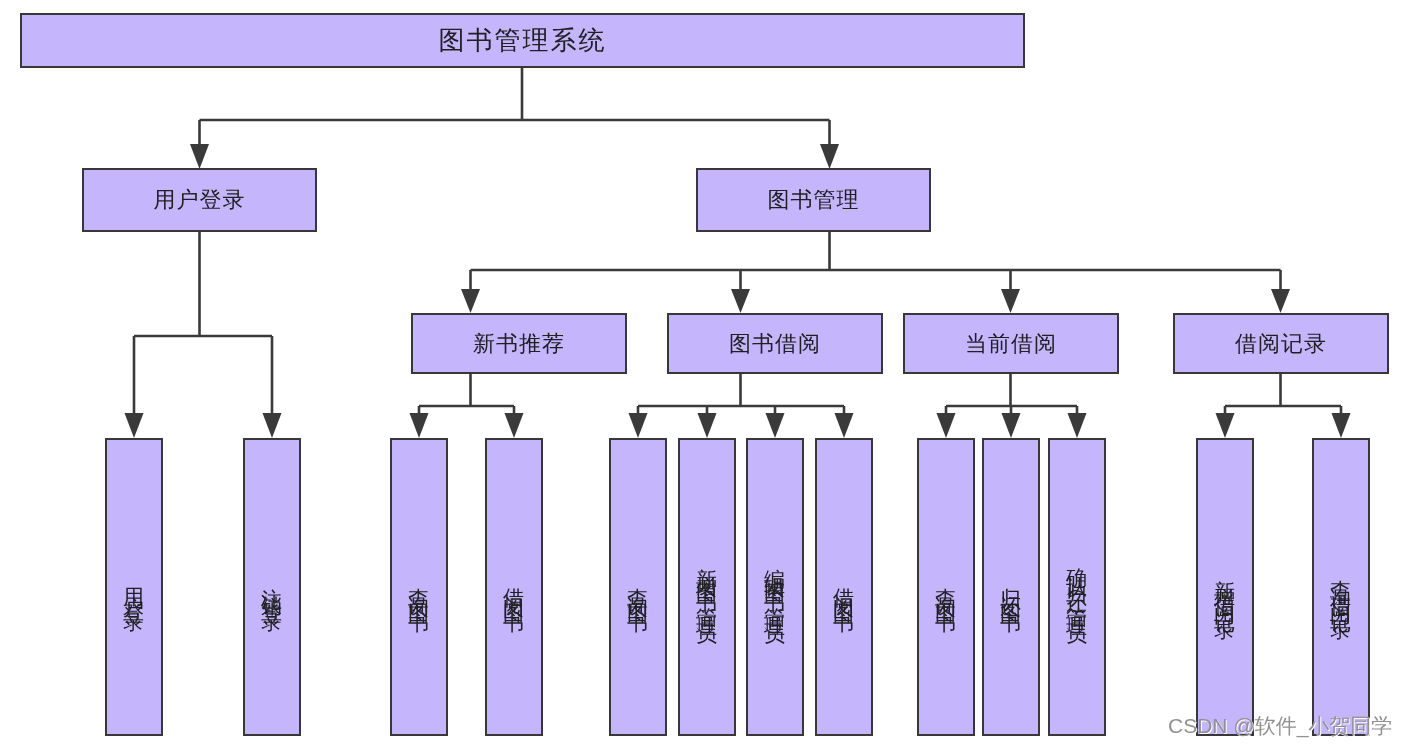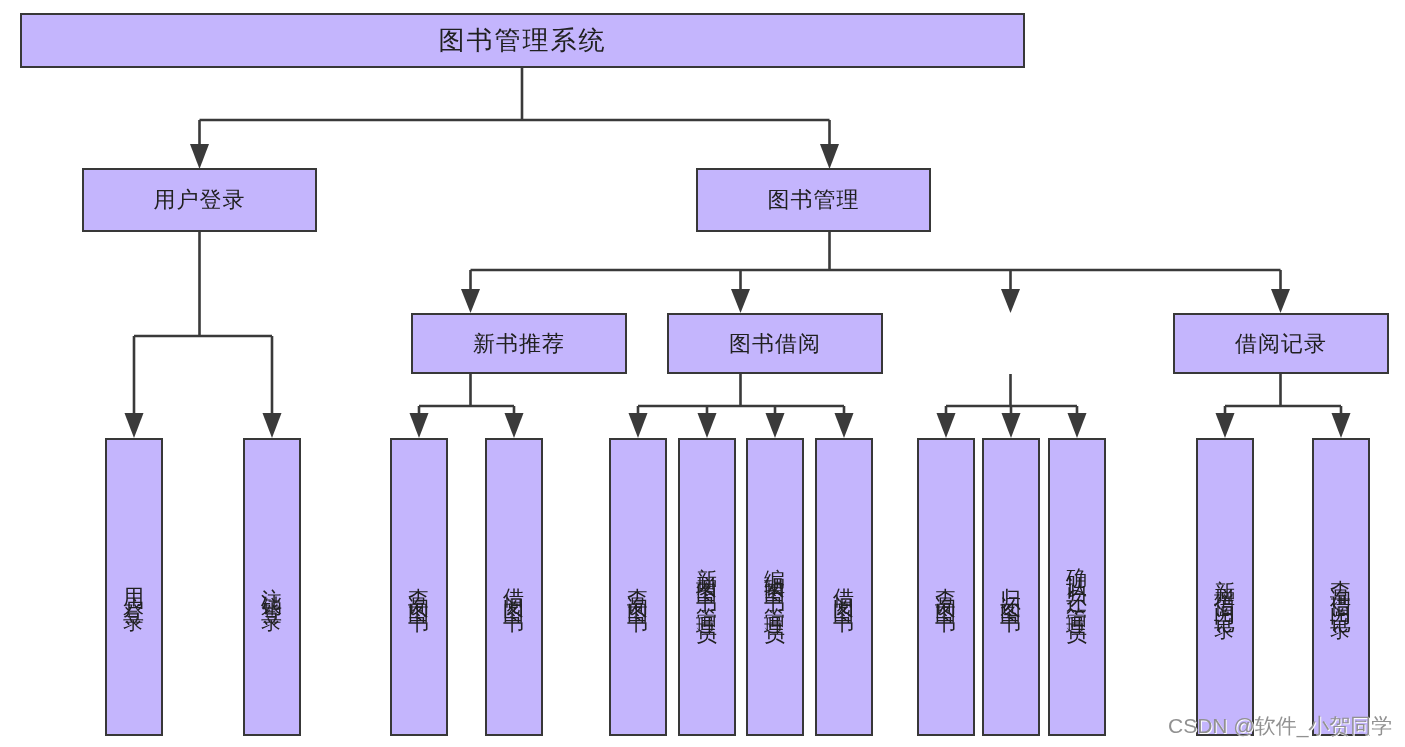--- a/index.html
+++ b/index.html
@@ -93,20 +93,21 @@
     </g>
   </svg>
 
   <div class="box hbox title-box" style="left:20px;top:13px;width:1005px;height:55px;">图书管理系统</div>
 
   <div class="box hbox lvl2" style="left:82px;">用户登录</div>
   <div class="box hbox lvl2" style="left:696px;">图书管理</div>
 
   <div class="box hbox lvl3" style="left:363px;margin-left:48px;">新书推荐</div>
   <div class="box hbox lvl3" style="left:633px;margin-left:34px;">图书借阅</div>
+  <div class="box hbox lvl3" style="left:903px;">当前借阅</div>
   <div class="box hbox lvl3" style="left:1173px;">借阅记录</div>
 
   <div class="box vbox leaf" style="left:105px;">用户登录</div>
   <div class="box vbox leaf" style="left:243px;">注销登录</div>
 
   <div class="box vbox leaf" style="left:390px;">查询图书</div>
   <div class="box vbox leaf" style="left:485px;">借阅图书</div>
 
   <div class="box vbox leaf" style="left:609px;">查询图书</div>
   <div class="box vbox leaf" style="left:678px;">新增图书（管理员）</div>

